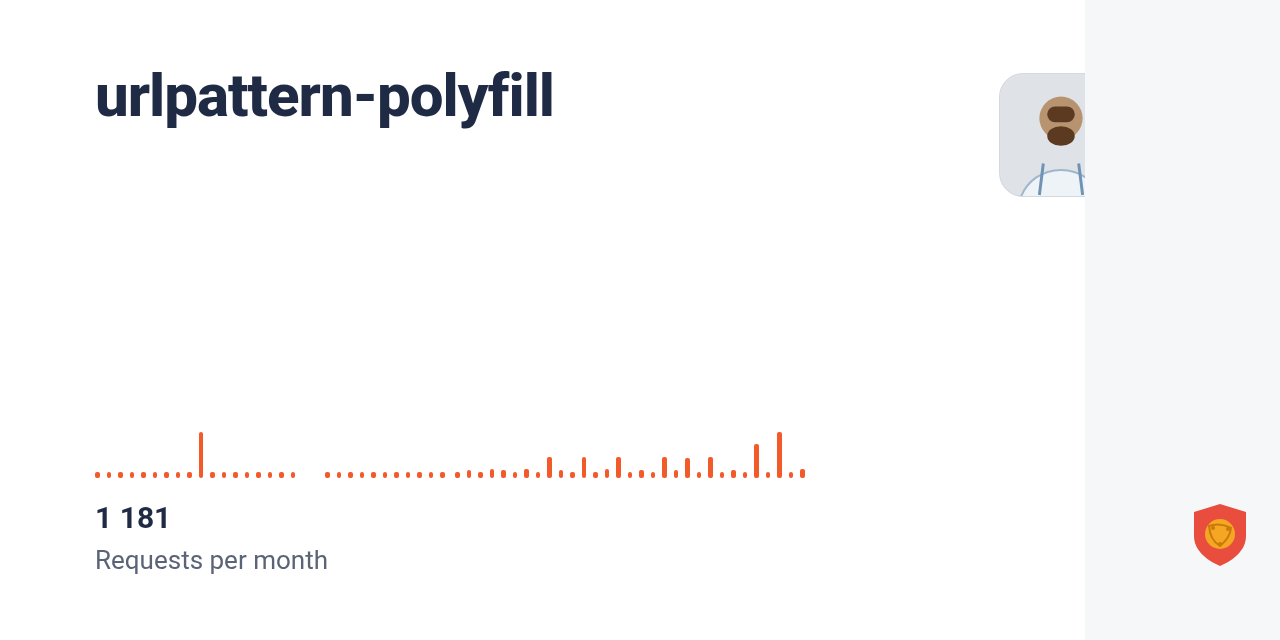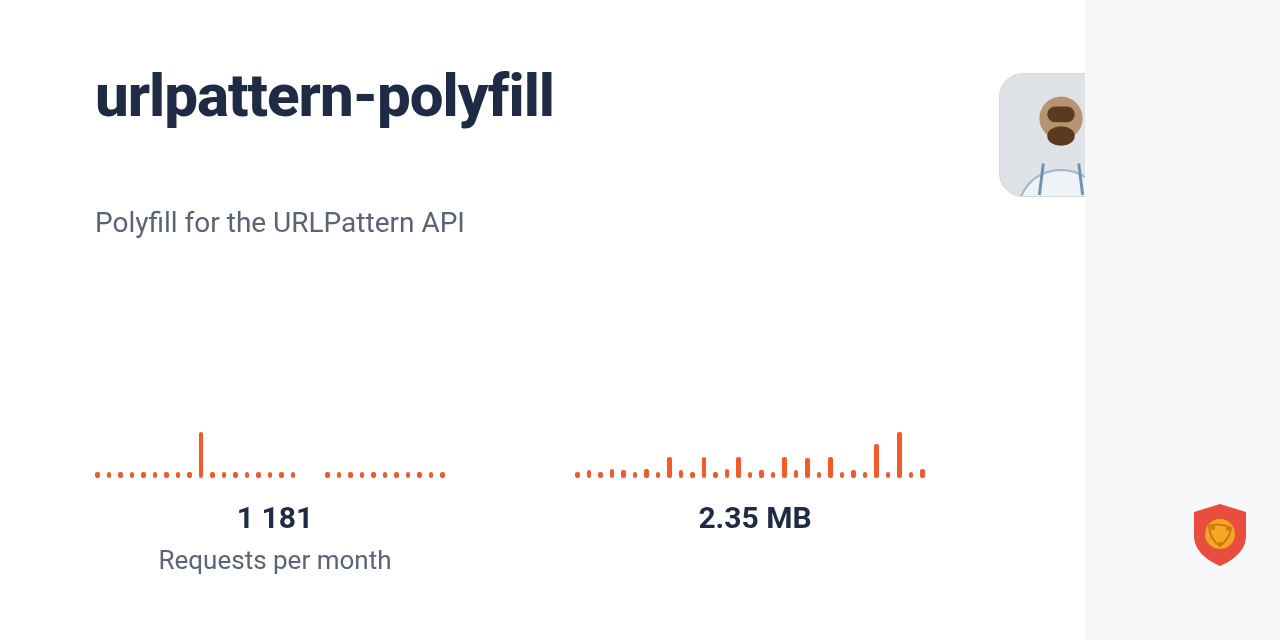--- a/index.html
+++ b/index.html
@@ -44,25 +44,23 @@
     font-weight: 700;
     color: #2a3550;
   }
   .desc {
     font-size: 28px;
     color: #5b6476;
     font-weight: 400;
   }
   .stats {
     display: flex;
-    gap: 120px;
     position: absolute;
     left: 95px;
     bottom: 65px;
-    text-align: center;
   }
   .stat {
     width: 360px;
   }
   .spark {
     display: flex;
     align-items: flex-end;
     gap: 7px;
     height: 48px;
     margin-bottom: 22px;
@@ -108,21 +106,20 @@
 </head>
 <body>
 
 <div class="main">
 
   <h1 class="title">urlpattern-polyfill</h1>
 
   <div class="chips">
   </div>
 
-  <p class="desc">Polyfill for the URLPattern API</p>
 
   <div class="stats">
     <div class="stat">
       <div class="spark">
           <div class="bar" style="height: 6.13333px; background: rgb(243, 90, 42);"></div>
           <div class="bar" style="height: 6.13333px; background: rgb(243, 90, 42);"></div>
           <div class="bar" style="height: 6.13333px; background: rgb(243, 90, 42);"></div>
           <div class="bar" style="height: 6.13333px; background: rgb(243, 90, 42);"></div>
           <div class="bar" style="height: 6.13333px; background: rgb(243, 90, 42);"></div>
           <div class="bar" style="height: 6.13333px; background: rgb(243, 90, 42);"></div>
@@ -182,21 +179,20 @@
           <div class="bar" style="height: 21.4667px; background: rgb(243, 90, 42);"></div>
           <div class="bar" style="height: 6.13333px; background: rgb(243, 90, 42);"></div>
           <div class="bar" style="height: 7.66667px; background: rgb(243, 90, 42);"></div>
           <div class="bar" style="height: 6.13333px; background: rgb(243, 90, 42);"></div>
           <div class="bar" style="height: 33.7333px; background: rgb(243, 90, 42);"></div>
           <div class="bar" style="height: 6.13333px; background: rgb(243, 90, 42);"></div>
           <div class="bar" style="height: 46px; background: rgb(243, 90, 42);"></div>
           <div class="bar" style="height: 6.13333px; background: rgb(243, 90, 42);"></div>
           <div class="bar" style="height: 9.2px; background: rgb(243, 90, 42);"></div>
         </div>
-      <div class="stat-value">2.35 MB</div>
     </div>
   </div>
 
   <div class="avatar">
     <svg viewBox="0 0 124 124" width="124" height="124">
       <rect x="0" y="0" width="124" height="124" fill="#dfe3e8"></rect>
       <circle cx="62" cy="46" r="22" fill="#b7946f"></circle>
       <rect x="48" y="34" width="28" height="16" rx="8" fill="#5b3a21"></rect>
       <ellipse cx="62" cy="64" rx="14" ry="10" fill="#5b3a21"></ellipse>
       <path d="M20 130 C 32 88, 92 88, 104 130 Z" fill="#eef3f8" stroke="#9fb6cc" stroke-width="2"></path>

